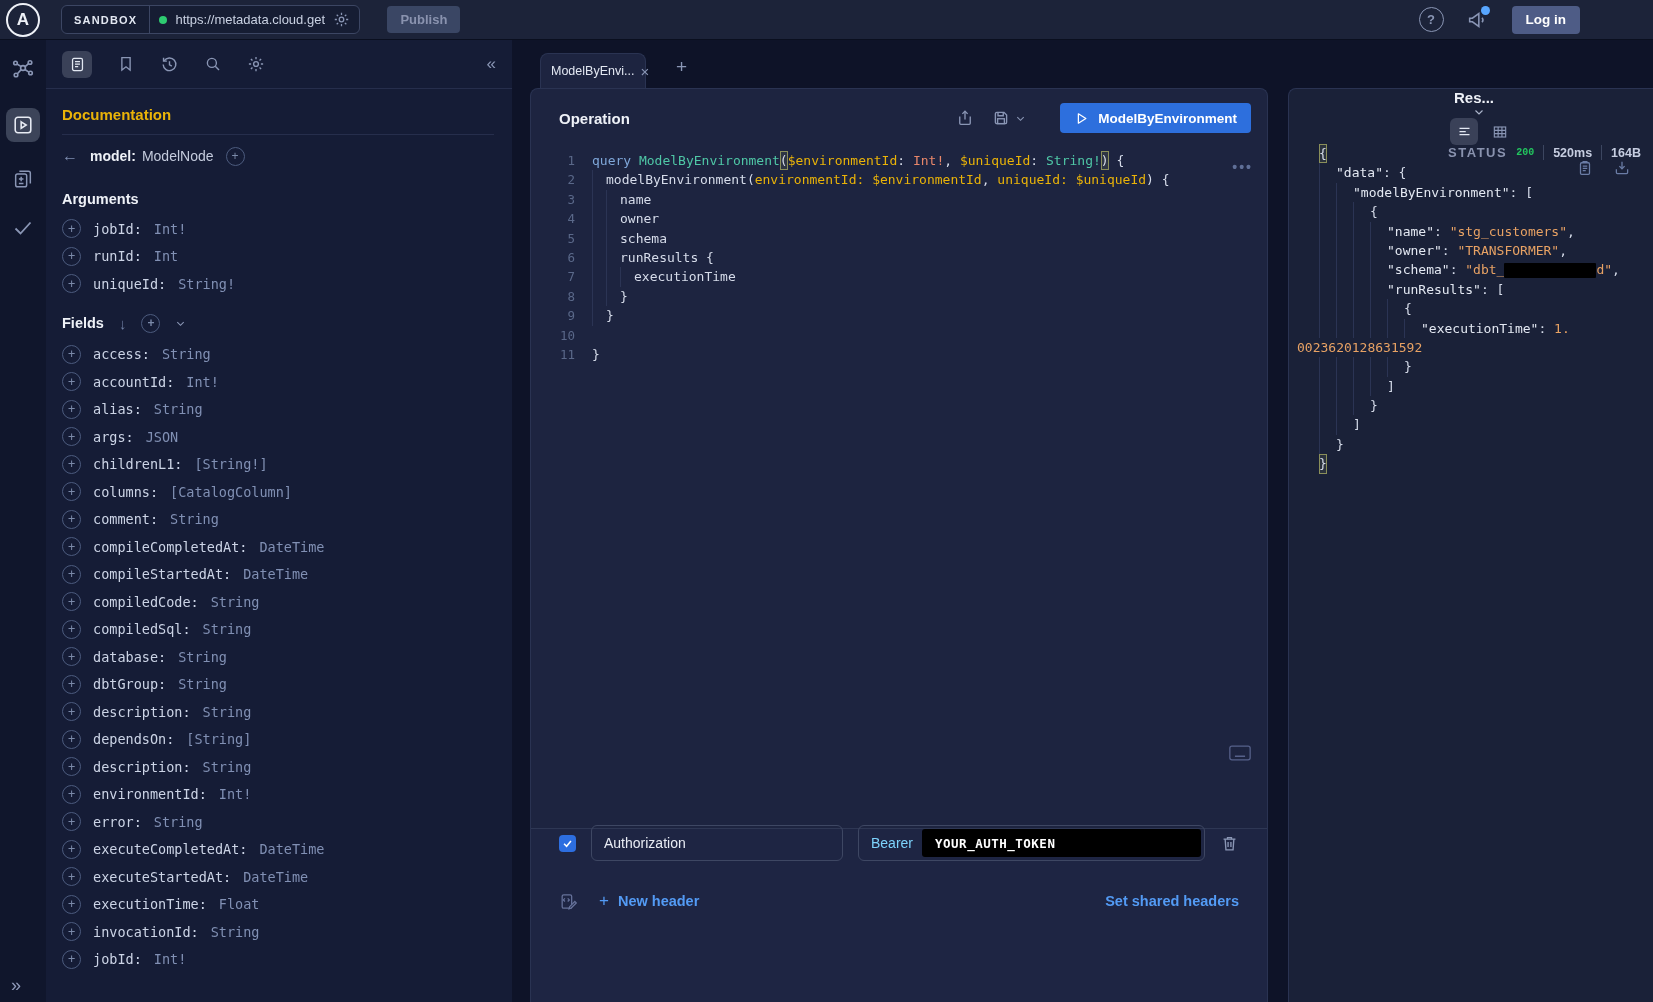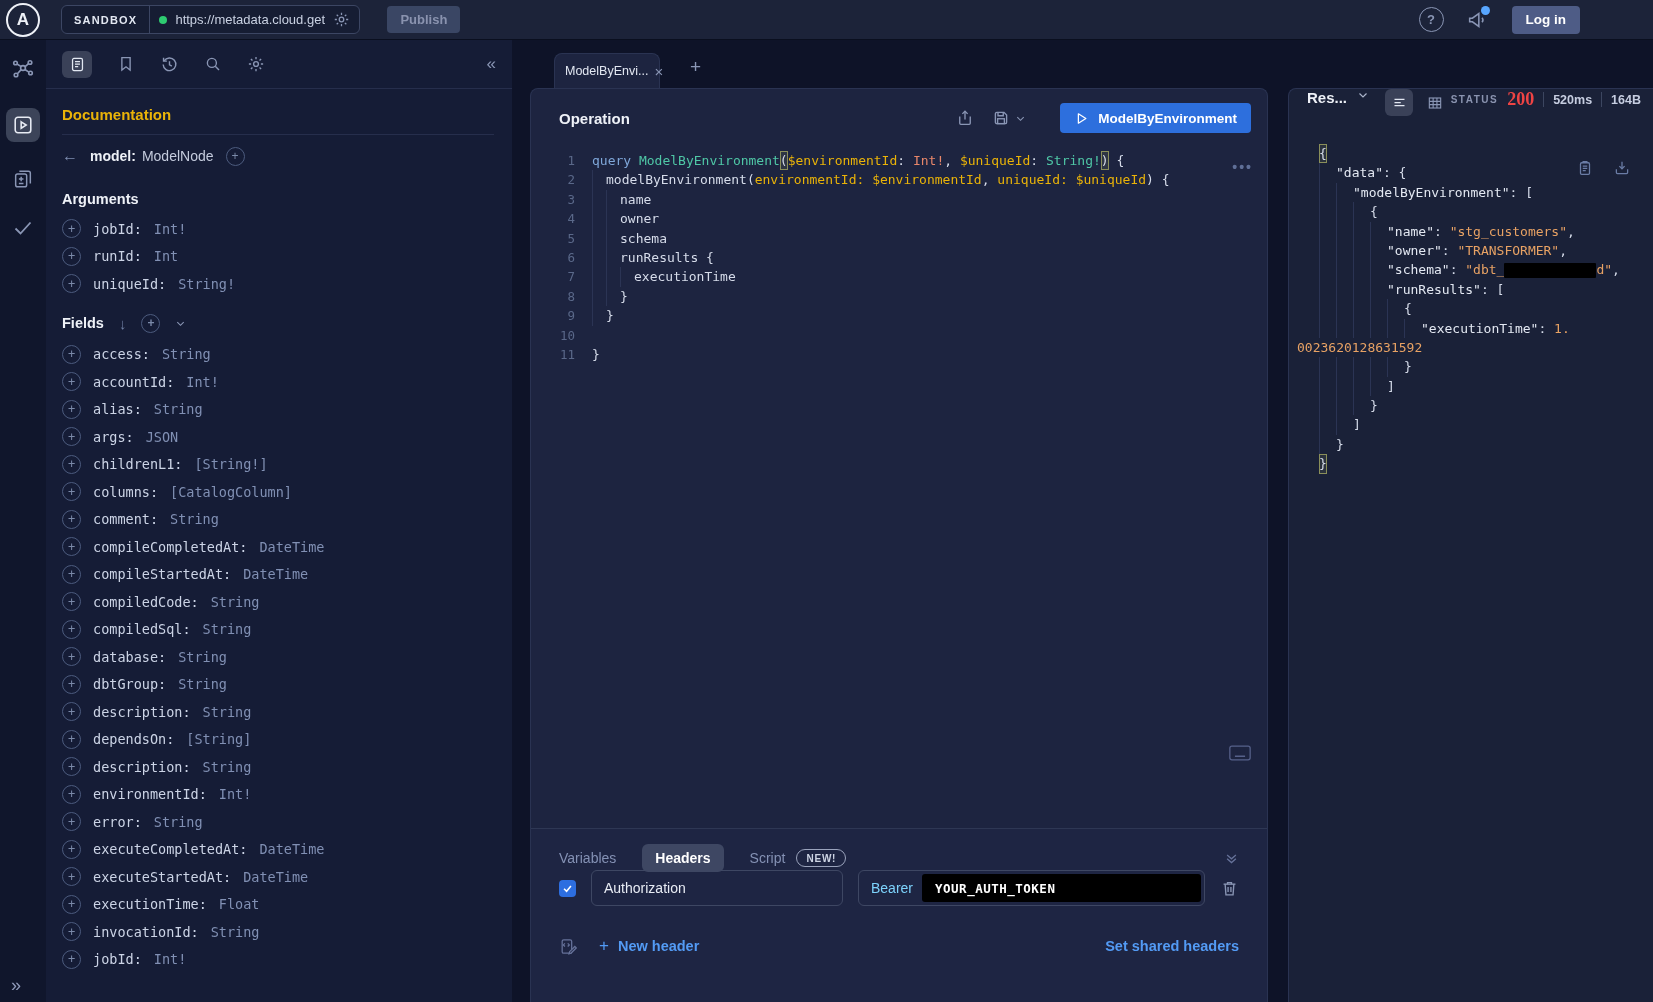--- a/index.html
+++ b/index.html
@@ -50,21 +50,21 @@
   .cplus{width:17px;height:17px;border:1.2px solid #4c5b7e;border-radius:50%;color:#7b8aa9;flex:none;
          display:inline-grid;place-items:center;font-size:12px;line-height:1;}
   .sec-title{font-size:14.5px;font-weight:700;color:#eef1f7;margin:16px 0 8px;display:flex;align-items:center;gap:15px;}
   .sort-glyph{color:#6c7ca0;font-size:15px;font-weight:400;}
   .frow{display:flex;align-items:center;gap:12px;height:27.5px;font-family:"DejaVu Sans Mono",monospace;font-size:13.5px;}
   .fname{color:#ccd4e6;}
   .ftype{color:#8190b4;}
   #fields-list{margin-top:6px;}
 
   
-  .tabbar{position:absolute;left:544px;top:48px;width:738px;height:40px;}
+  .tabbar{position:absolute;left:530px;top:48px;width:738px;height:40px;}
   .tab{position:absolute;left:10px;top:5px;height:35px;width:106px;background:#1d2440;border:1px solid #2a3352;
        border-bottom:none;border-radius:8px 8px 0 0;display:flex;align-items:center;padding:0 10px;gap:6px;
        font-size:12.5px;color:#e3e8f2;box-sizing:border-box;}
   .tab-close{color:#8a96b5;font-size:15px;margin-left:auto;}
   .newtab{position:absolute;left:146px;top:8px;color:#8a96b5;font-size:19px;}
 
   .opcard{position:absolute;left:530px;top:88px;width:738px;bottom:0;background:#1d2440;
           border:1px solid #2a3352;border-bottom:none;border-radius:8px 8px 0 0;box-sizing:border-box;overflow:hidden;}
   .op-header{height:58px;display:flex;align-items:center;padding:0 16px 0 28px;}
   .op-title{font-size:15px;font-weight:700;color:#eef1f7;}
@@ -113,29 +113,29 @@
              font-family:"DejaVu Sans Mono",monospace;font-size:12.5px;font-weight:700;color:#fff;letter-spacing:.5px;}
   .trash{color:#8a96b5;flex:none;}
   .hdr-footer{margin-top:34px;display:flex;align-items:center;gap:21px;}
   .newheader-btn{color:#539bf5;font-size:14.5px;font-weight:700;display:flex;align-items:center;gap:9px;}
   .plus-glyph{font-size:17px;font-weight:400;}
   .shared-btn{margin-left:auto;color:#539bf5;font-size:14.5px;font-weight:700;}
 
   
   .respanel{position:absolute;left:1288px;top:88px;right:0;bottom:0;background:#1a2138;
             border:1px solid #2a3352;border-right:none;border-bottom:none;border-radius:8px 0 0 0;box-sizing:border-box;overflow:hidden;}
-  .res-header{height:52px;display:flex;align-items:flex-start;padding:0 12px 0 18px;}
+  .res-header{height:52px;display:flex;align-items:center;padding:0 12px 0 18px;flex-direction:column;}
   .res-title{font-size:15px;font-weight:700;color:#eef1f7;}
   .res-chevron{margin-left:10px;color:#aab3c9;}
   .tglgroup{display:flex;align-items:center;gap:8px;margin-left:16px;}
   .tgl{width:28px;height:27px;display:grid;place-items:center;border-radius:6px;color:#8a96b5;}
   .tgl.active{background:#3a4158;color:#e3e8f2;}
   .status-group{margin-left:auto;display:flex;align-items:center;gap:9px;}
-  .status-label{font-size:10px;font-weight:700;letter-spacing:1.5px;color:#8a93af;}
-  .status-code{font-family:Liberation Serif, serif;font-size:18px;font-weight:700;color:#ef4444;}
+  .status-label{font-size:13px;font-weight:700;letter-spacing:1.5px;color:#8a93af;}
+  .status-code{font-family:Liberation Mono, monospace;font-size:10px;font-weight:700;color:#22c55e;}
   .vsep{width:1px;height:15px;background:#3c4660;}
   .metric{font-size:12.5px;font-weight:600;color:#c6cde0;}
   .res-body{position:relative;font-family:"DejaVu Sans Mono",monospace;font-size:13px;padding-top:3px;}
   .jl{display:flex;height:19.4px;line-height:19.4px;padding-left:30px;}
   .jl.wrap{padding-left:8px;}
   .res-body .g{flex:none;width:16px;border-left:1px solid #2b3454;}
   .res-actions{position:absolute;top:70px;right:146px;display:flex;gap:19px;color:#6b7da6;}
 </style>
 </head>
 <body>
@@ -539,34 +539,20 @@
       </div>
     <div class="meatball">•••</div>
     <span class="kbd-hint">
       <svg width="22" height="16" viewBox="0 0 26 18" fill="none" stroke="currentColor" stroke-width="1.5">
           <rect x="1" y="1" width="24" height="16" rx="2.5"></rect>
           <path d="M5 5.5h.01M9.5 5.5h.01M14 5.5h.01M18.5 5.5h.01M21.5 5.5h.01M5 9h.01M9.5 9h.01M14 9h.01M18.5 9h.01M7 12.8h12" stroke-width="1.8"></path>
         </svg>
     </span>
 
     <div class="bottompanel">
-      <div class="btabs">
-        <span class="btab">Variables</span>
-        <span class="btab active">Headers</span>
-        <span class="script-group">
-          <span class="btab">Script</span>
-          <span class="newbadge">NEW!</span>
-        </span>
-        <span class="collapse-panel">
-          <svg width="15" height="15" viewBox="0 0 24 24" fill="none" stroke="currentColor" stroke-width="2">
-              <path d="M5 6.5l7 6 7-6"></path>
-              <path d="M5 12.5l7 6 7-6"></path>
-            </svg>
-        </span>
-      </div>
       <div class="hdr-row">
         <span class="chk">
           <svg width="11" height="11" viewBox="0 0 24 24" fill="none" stroke="#fff" stroke-width="3.4">
               <path d="M4.5 12.5 10 18 19.5 6.5"></path>
             </svg>
         </span>
         <div class="key-input">
           <span>Authorization</span>
         </div>
         <div class="val-input">

